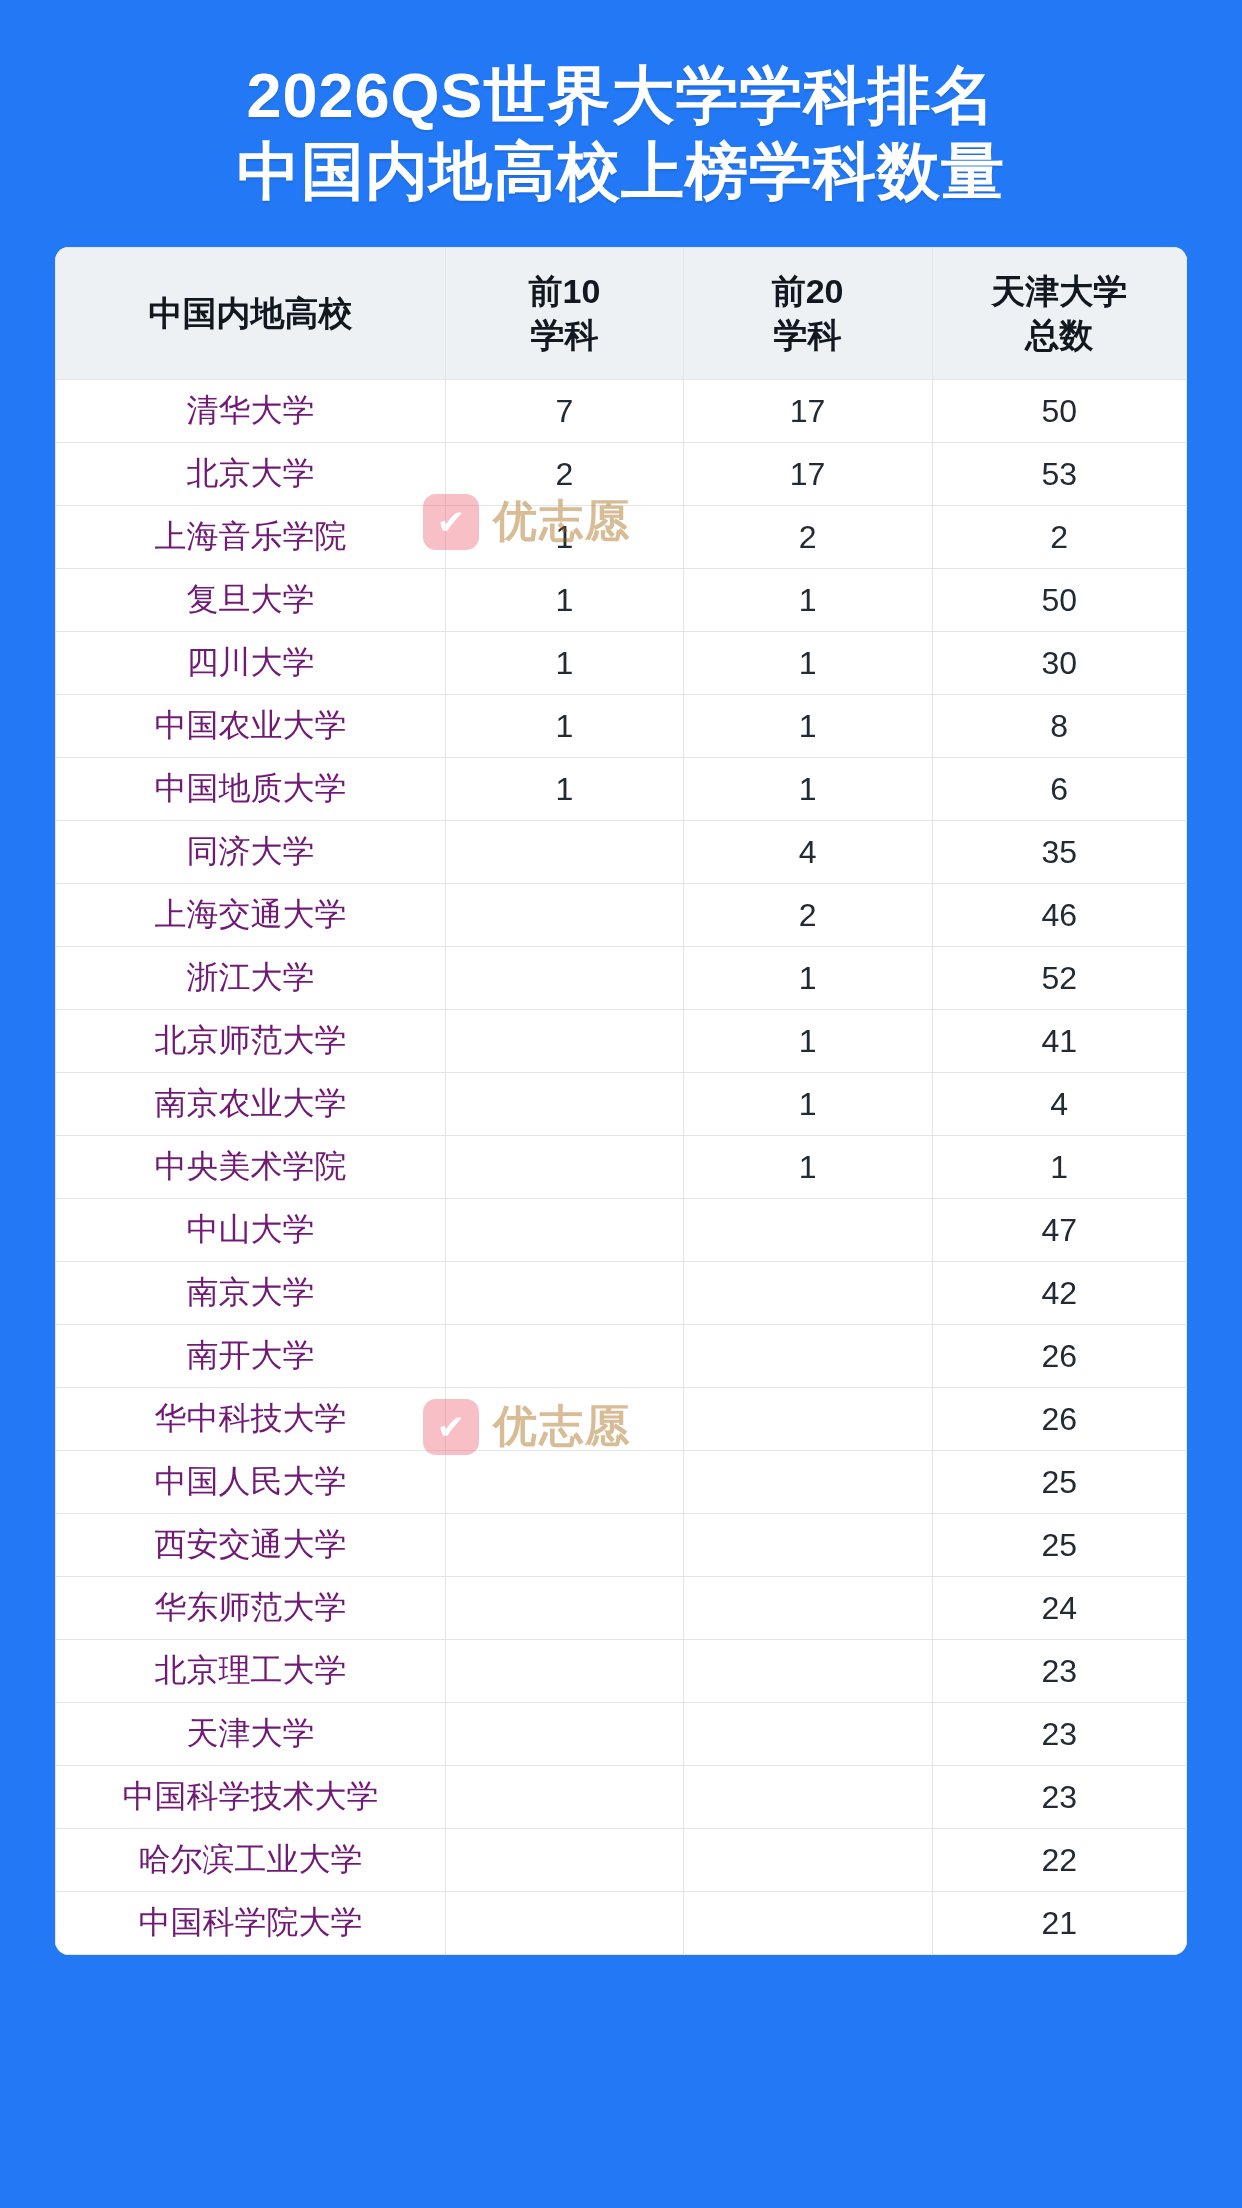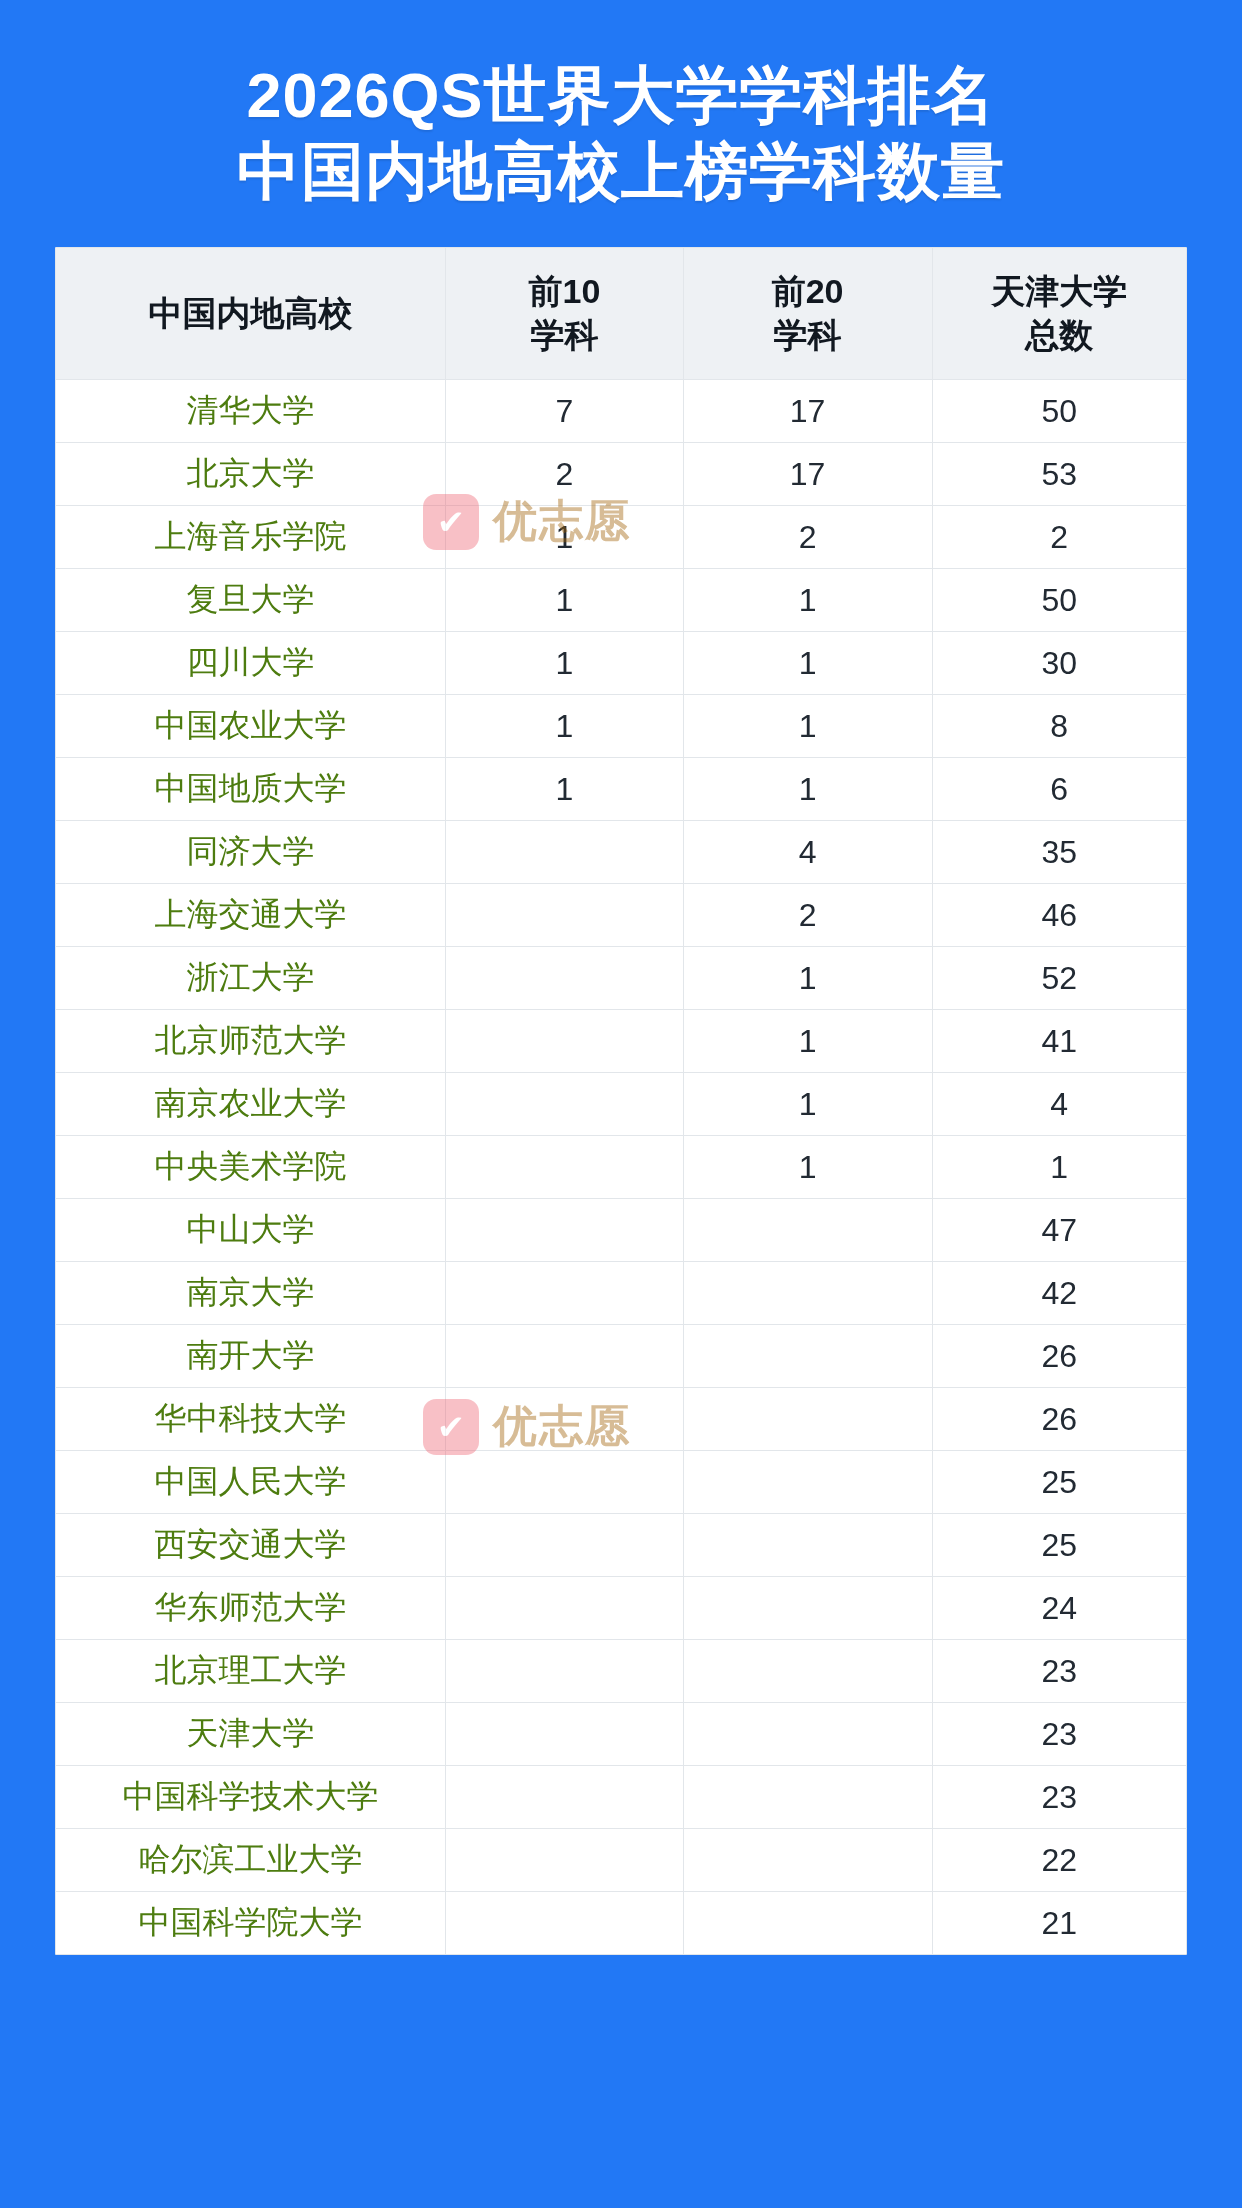--- a/index.html
+++ b/index.html
@@ -27,21 +27,21 @@
   .title-line {
     font-size: 63px;
     font-weight: bold;
     line-height: 1.20;
     letter-spacing: 1px;
     text-shadow: 0 2px 2px rgba(0,0,0,0.10);
   }
   .table-wrap {
     margin: 38px 55px 0 55px;
     background: #ffffff;
-    border-radius: 2px;
+    border-radius: 14px;
     overflow: hidden;
     position: relative;
   }
   table.qs {
     width: 100%;
     border-collapse: collapse;
     table-layout: fixed;
   }
   table.qs th, table.qs td {
     border: 1px solid #e2e6ea;
@@ -56,21 +56,21 @@
     padding: 22px 4px;
     color: #111820;
   }
   table.qs tbody td {
     font-size: 32px;
     height: 62px;
     padding: 0 4px;
     font-weight: normal;
   }
   table.qs tbody td.name {
-    color: #4d7c0f;
+    color: #701a75;
   }
   col.c-name { width: 34.5%; }
   col.c-top10 { width: 21%; }
   col.c-top20 { width: 22%; }
   col.c-total { width: 22.5%; }
 
   .watermark {
     position: absolute;
     display: flex;
     align-items: center;

